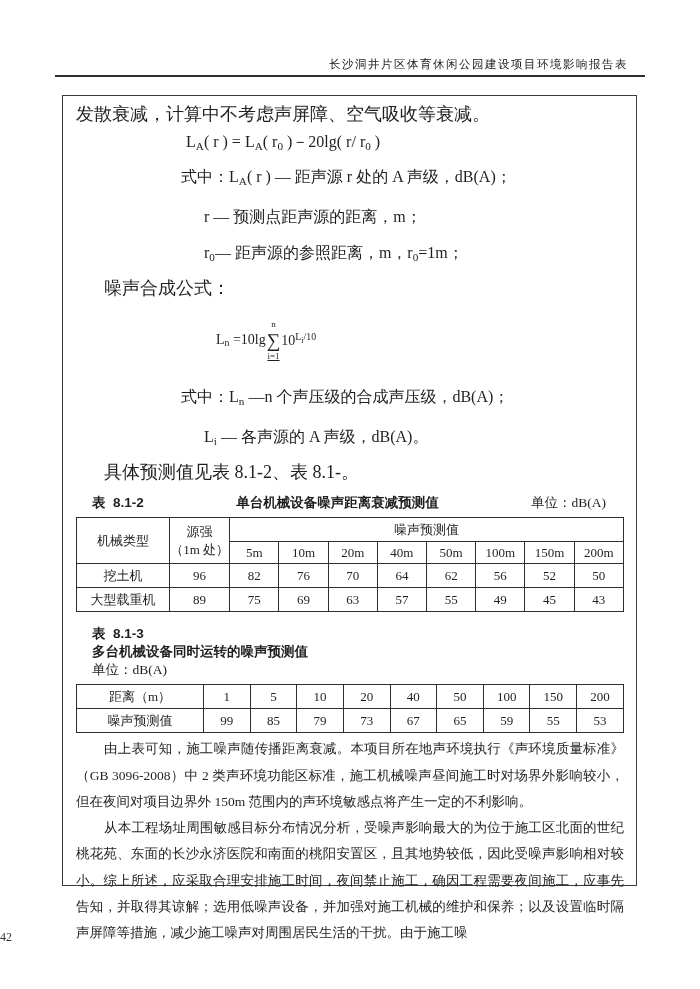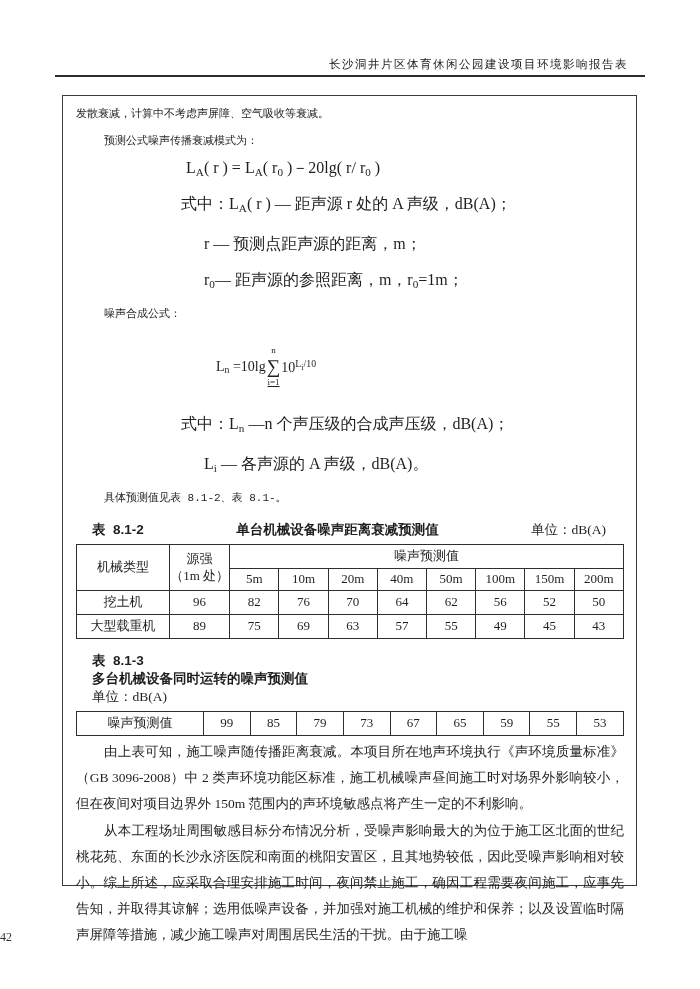--- a/index.html
+++ b/index.html
@@ -16,21 +16,21 @@
   .header-rule {
     position:absolute; top:75px; left:55px; width:590px; height:2px;
     background:#2d2d2d;
   }
   
   .content-box {
     position:absolute; left:62px; top:95px; width:575px; height:791px;
     border:1.6px solid #3c3c3c; box-sizing:border-box;
     padding:5px 12px 0 13px;
   }
-  .line { font-size:11px; line-height:26.5px; margin:0; white-space:nowrap;font-family:Liberation Mono, monospace; }
+  .line { font-size:18px; line-height:26.5px; margin:0; white-space:nowrap; }
   .indent { text-indent:28px; }
   .formula-line { margin:0; padding-left:110px; font-size:16px; line-height:28px; }
   .def-line { margin:0; font-size:16px; line-height:36px; white-space:nowrap; }
   .def-first { padding-left:105px; }
   .def-cont  { padding-left:128px; }
   
   .seg-n {}
   .seg-sub    { font-size:70%; vertical-align:-0.25em; }
   .seg-sup    { font-size:70%; vertical-align:0.55em; }
   .seg-supsub { font-size:58%; vertical-align:0.28em; }
@@ -74,21 +74,20 @@
 <body>
 
 <div class="page">
 
   <div class="header-title">长沙洞井片区体育休闲公园建设项目环境影响报告表</div>
   <div class="header-rule"></div>
 
   <div class="content-box">
 
     <p class="line">发散衰减，计算中不考虑声屏障、空气吸收等衰减。</p>
-    <p class="line indent">预测公式噪声传播衰减模式为：</p>
 
     <p class="formula-line"><span class="seg-n">L</span><span class="seg-sub">A</span><span class="seg-n">( r ) = L</span><span class="seg-sub">A</span><span class="seg-n">( r</span><span class="seg-sub">0</span><span class="seg-n"> )－20lg( r/ r</span><span class="seg-sub">0</span><span class="seg-n"> )</span></p>
 
     <p class="def-line def-first"><span class="seg-n">式中：</span><span class="seg-n">L</span><span class="seg-sub">A</span><span class="seg-n">( r ) —  距声源 r 处的 A 声级，dB(A)；</span></p>
     <p class="def-line def-cont"><span class="seg-n">r —  预测点距声源的距离，m；</span></p>
     <p class="def-line def-cont"><span class="seg-n">r</span><span class="seg-sub">0</span><span class="seg-n">—  距声源的参照距离，m，r</span><span class="seg-sub">0</span><span class="seg-n">=1m；</span></p>
 
     <p class="line indent">噪声合成公式：</p>
 
     <div class="formula2">
@@ -183,20 +182,32 @@
           <col style="width:8.53%">
           <col style="width:8.53%">
         <col style="width:8.53%">
           <col style="width:8.53%">
           <col style="width:8.53%">
           <col style="width:8.53%">
           <col style="width:8.56%">
       </colgroup>
       <tbody>
         <tr>
+          <td>距离（m）</td>
+          <td>1</td>
+          <td>5</td>
+          <td>10</td>
+          <td>20</td>
+          <td>40</td>
+          <td>50</td>
+          <td>100</td>
+          <td>150</td>
+          <td>200</td>
+        </tr>
+        <tr>
           <td>噪声预测值</td>
           <td>99</td>
           <td>85</td>
           <td>79</td>
           <td>73</td>
           <td>67</td>
           <td>65</td>
           <td>59</td>
           <td>55</td>
           <td>53</td>

